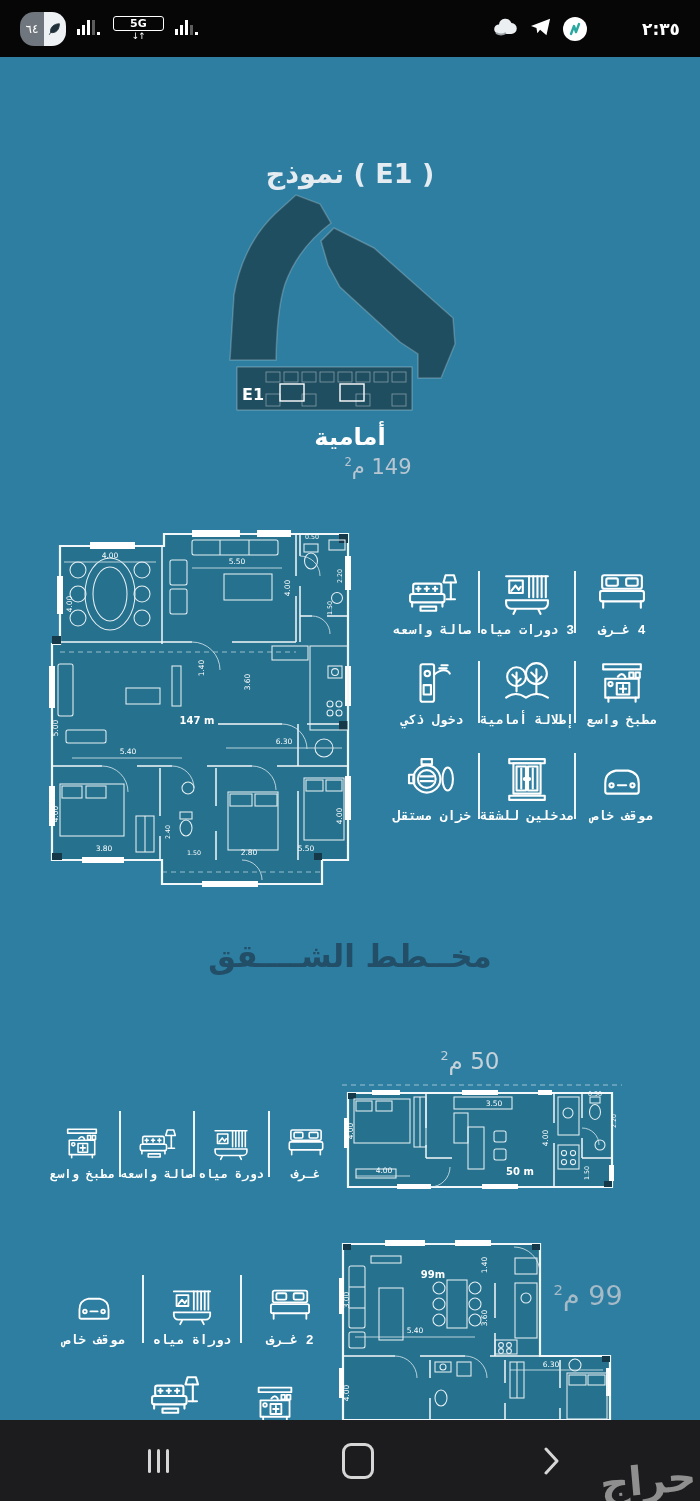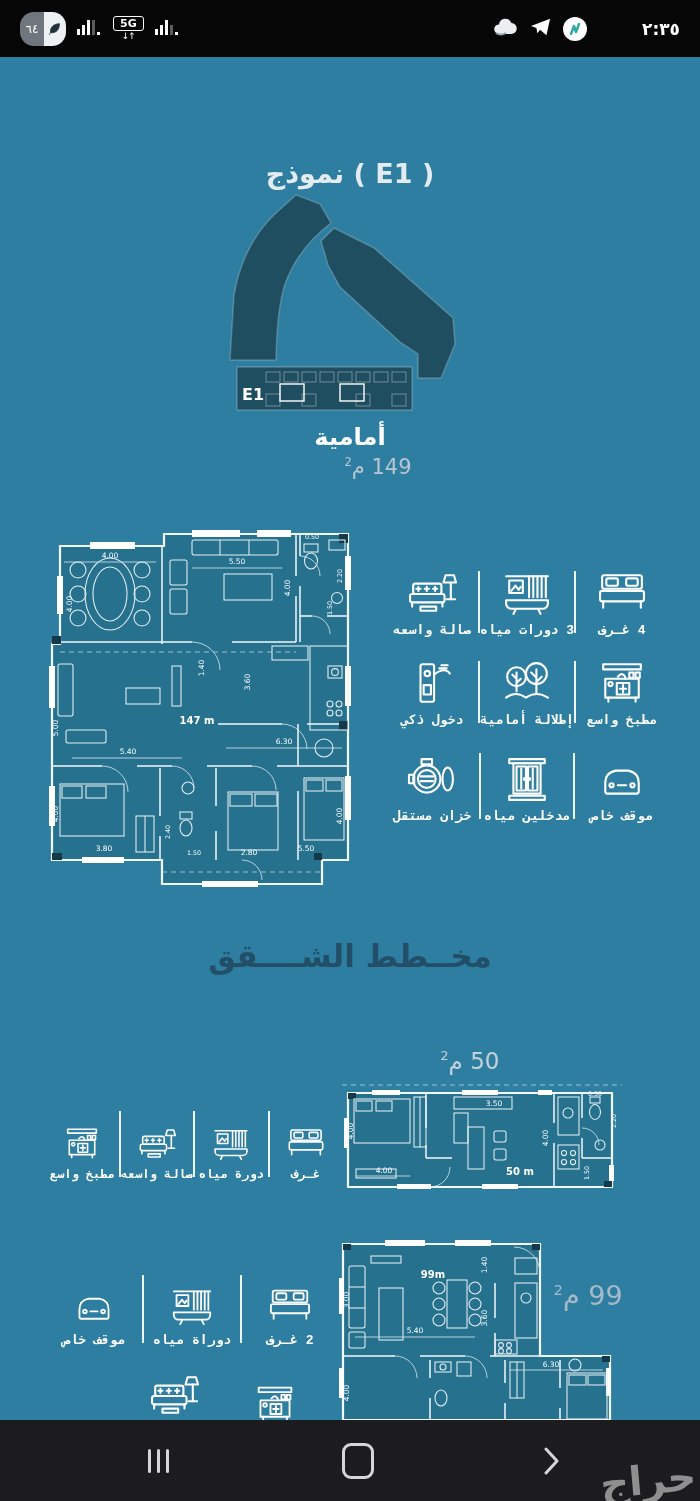--- a/index.html
+++ b/index.html
@@ -12,21 +12,21 @@
 
   
   .status-bar{position:absolute;top:0;left:0;width:700px;height:57px;background:var(--sb);
               display:flex;justify-content:space-between;align-items:center;padding:0 20px;box-sizing:border-box;z-index:30;}
   .sb-left,.sb-right{display:flex;align-items:center;gap:11px;}
   .battery-pill{display:flex;height:34px;width:46px;border-radius:14px;overflow:hidden;}
   .batt-num{background:#70767d;color:#fff;font-size:12px;display:flex;align-items:center;justify-content:center;flex:1.1;}
   .batt-leaf{background:#edf1f3;display:flex;align-items:center;justify-content:center;flex:1;}
   .sig svg rect{fill:#fff;}
   .fiveg{display:flex;flex-direction:column;align-items:center;line-height:1;color:#fff;}
-  .fiveg b{font-size:11px;border:1.6px solid #fff;border-radius:3px;padding:1px 6px;font-weight:700;}
+  .fiveg b{font-size:11px;border:1.6px solid #fff;border-radius:3px;padding:1px 16px;font-weight:700;}
   .fiveg span{font-size:9px;margin-top:1px;letter-spacing:-1px;}
   .sb-time{color:#fff;font-size:17px;font-weight:700;letter-spacing:1px;margin-left:44px;}
   .stocks-circle{width:24px;height:24px;background:#fff;border-radius:50%;display:flex;align-items:center;justify-content:center;}
 
   
   .page-title{position:absolute;top:140px;left:0;width:700px;text-align:center;color:#e4ecf1;
               font-size:27px;font-weight:700;}
   .facade-label{position:absolute;top:423px;left:0;width:700px;text-align:center;color:#fff;
                 font-size:24px;font-weight:800;}
   .area-badge{direction:rtl;color:var(--muted);}
@@ -437,21 +437,21 @@
       <svg class="fico ico-lg">
           <use href="#i-water-meter"></use>
         </svg>
       <span class="flabel">خزان مستقل</span>
     </div>
     <i class="vdiv"></i>
     <div class="feat">
       <svg class="fico ico-lg">
           <use href="#i-double-door"></use>
         </svg>
-      <span class="flabel">مدخلين مياه</span>
+      <span class="flabel">مدخلين للشقة</span>
     </div>
     <i class="vdiv"></i>
     <div class="feat">
       <svg class="fico ico-lg">
           <use href="#i-car"></use>
         </svg>
       <span class="flabel">موقف خاص</span>
     </div>
   </section>
 

